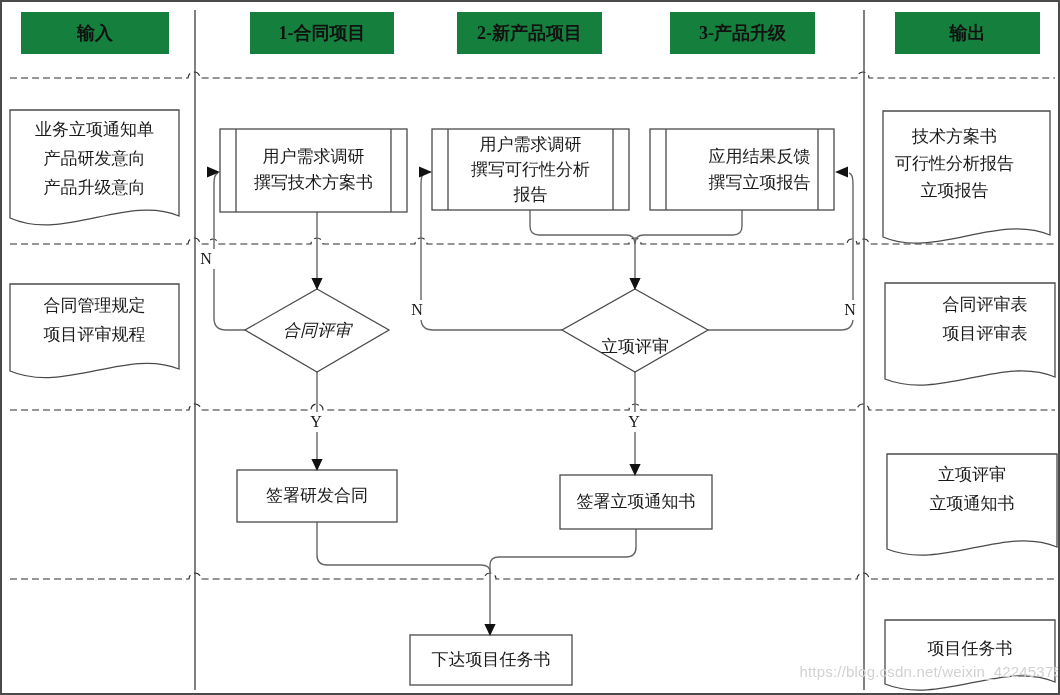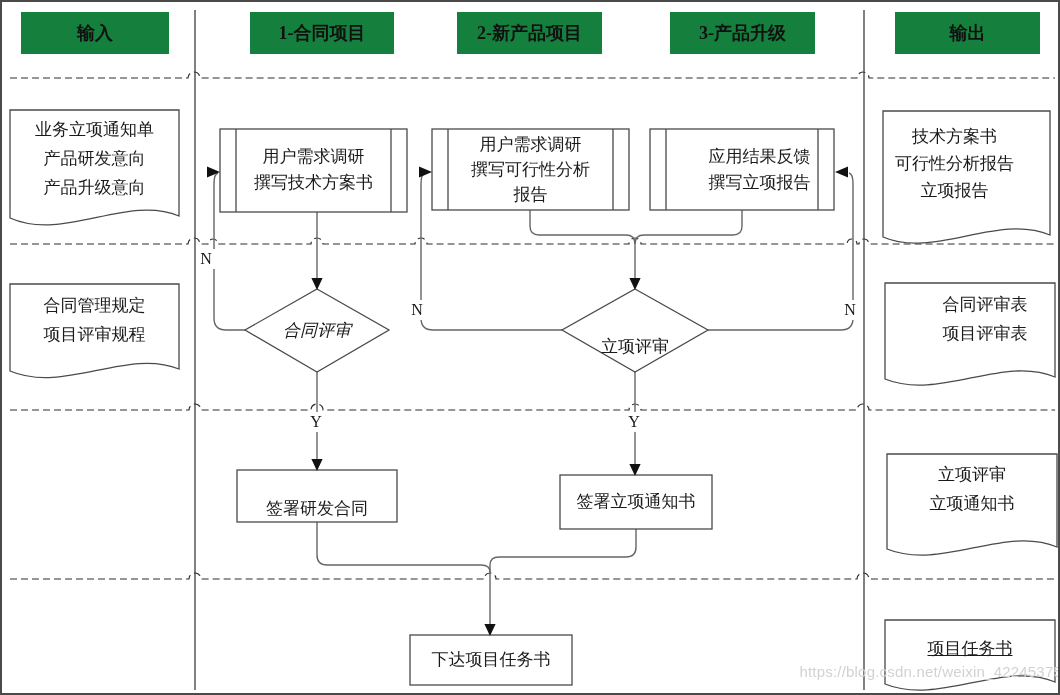--- a/index.html
+++ b/index.html
@@ -118,42 +118,42 @@
     <div>立项报告</div>
   </div>
   <div class="txt doc-text" style="left:883px;top:288px;width:200px;">
     <div>合同评审表</div>
     <div>项目评审表</div>
   </div>
   <div class="txt doc-text" style="left:885px;top:458px;width:170px;">
     <div>立项评审</div>
     <div>立项通知书</div>
   </div>
-  <div class="txt doc-text" style="left:883px;top:632px;width:170px;text-decoration:underline;">
+  <div class="txt doc-text" style="left:883px;top:632px;width:170px;">
     <div>项目任务书</div>
   </div>
 
   <div class="txt proc-text" style="left:218px;top:142px;width:187px;">
     <div>用户需求调研</div>
     <div>撰写技术方案书</div>
   </div>
   <div class="txt" style="left:430px;top:130px;width:197px;line-height:25px;">
     <div>用户需求调研</div>
     <div>撰写可行性分析</div>
     <div>报告</div>
   </div>
   <div class="txt proc-text" style="left:648px;top:142px;width:219px;">
     <div>应用结果反馈</div>
     <div>撰写立项报告</div>
   </div>
 
   <div class="txt" style="left:243px;top:316px;width:144px;line-height:26px;font-style:italic;">合同评审</div>
   <div class="txt" style="left:560px;top:332px;width:146px;line-height:26px;">立项评审</div>
 
-  <div class="txt" style="left:235px;top:481px;width:160px;line-height:52px;">签署研发合同</div>
+  <div class="txt" style="left:235px;top:468px;width:160px;line-height:52px;">签署研发合同</div>
   <div class="txt" style="left:558px;top:473px;width:152px;line-height:54px;text-align:center;">签署立项通知书</div>
   <div class="txt" style="left:408px;top:633px;width:162px;line-height:50px;">下达项目任务书</div>
 
   <div class="lbl" style="left:194px;top:247px;">N</div>
   <div class="lbl" style="left:405px;top:298px;">N</div>
   <div class="lbl" style="left:838px;top:298px;">N</div>
   <div class="lbl" style="left:304px;top:410px;">Y</div>
   <div class="lbl" style="left:622px;top:410px;">Y</div>
 
   <div class="wm">https://blog.csdn.net/weixin_42245375</div>

